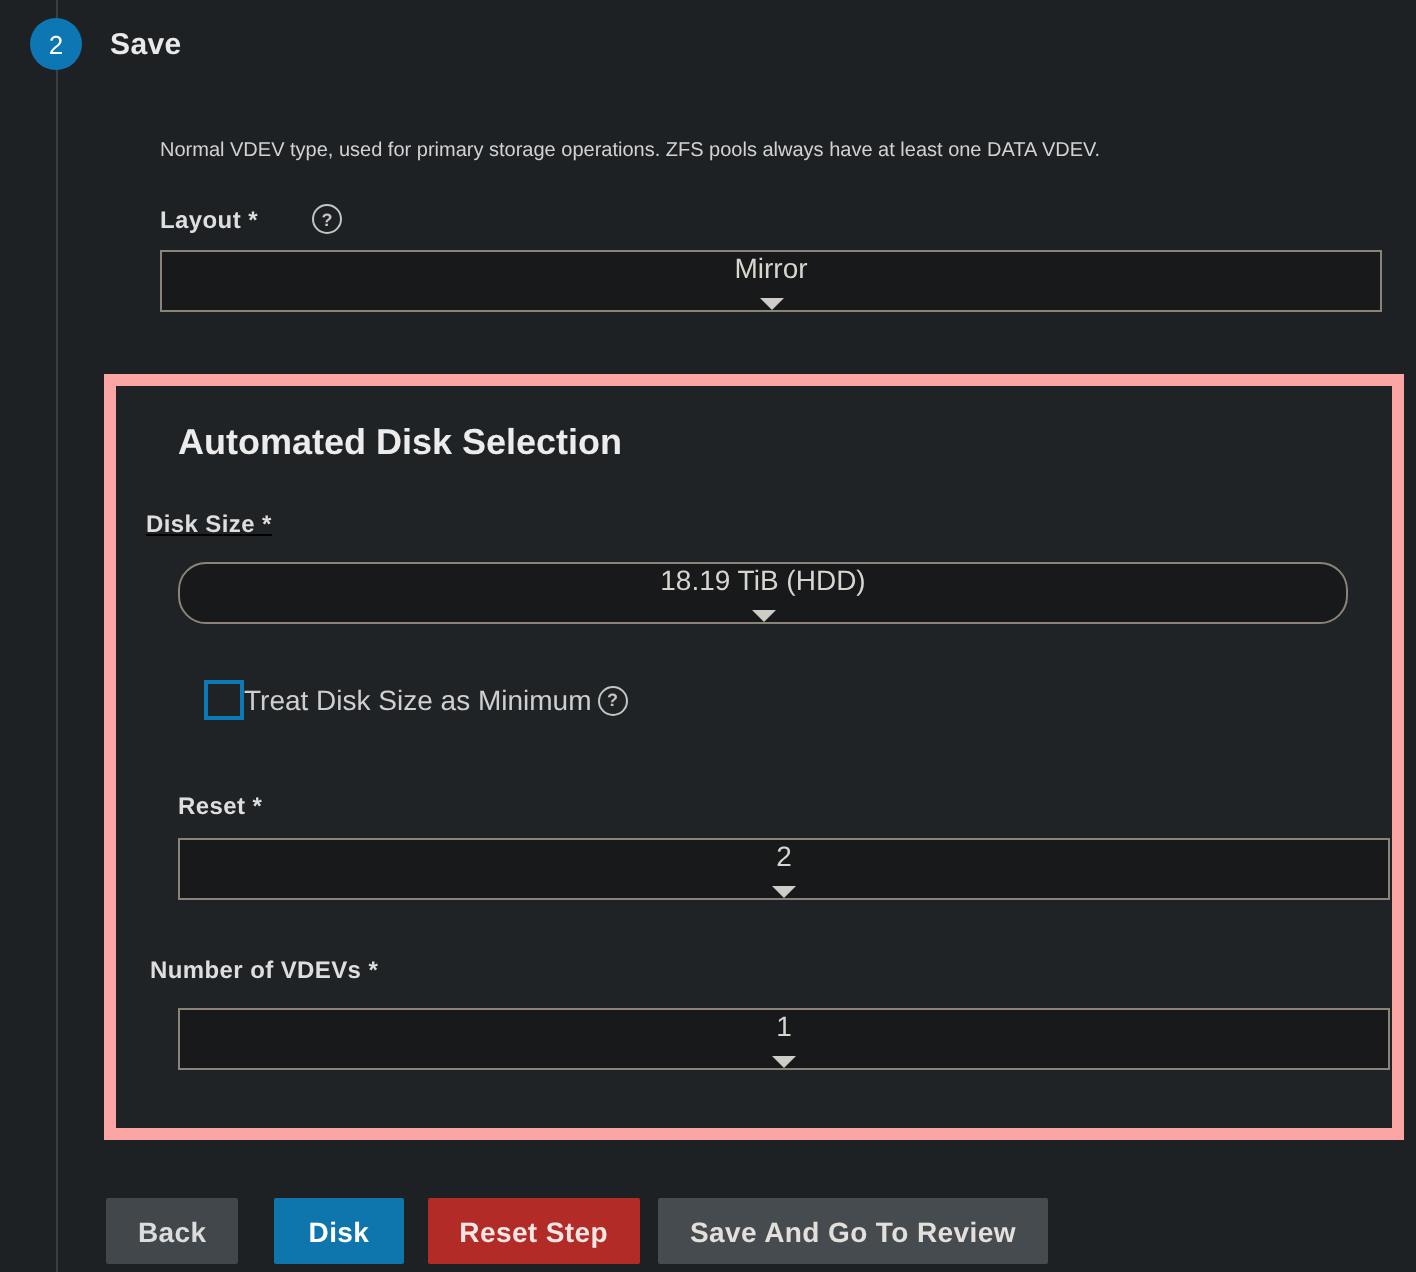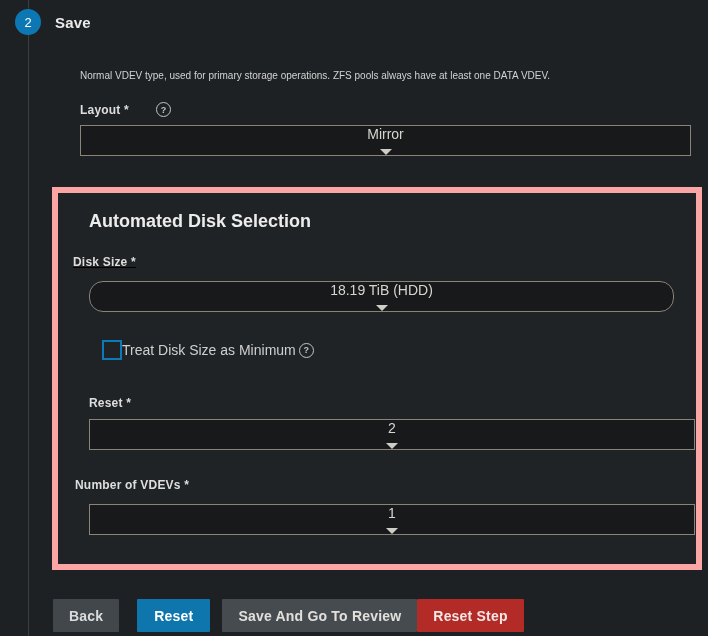--- a/index.html
+++ b/index.html
@@ -118,18 +118,18 @@
       <span class="field-label">Number of VDEVs *</span>
     </div>
     <div class="select vdevs-select">
       <span class="value">1</span>
       <span class="arrow-down"></span>
     </div>
   </div>
 
   <div class="buttons-row">
     <button class="btn btn-back">Back</button>
-    <button class="btn btn-next">Reset</button>
+    <button class="btn btn-next">Disk</button>
+    <button class="btn btn-reset">Reset Step</button>
     <button class="btn btn-save">Save And Go To Review</button>
-    <button class="btn btn-reset">Reset Step</button>
   </div>
 
 </div>
 
 </body></html>

